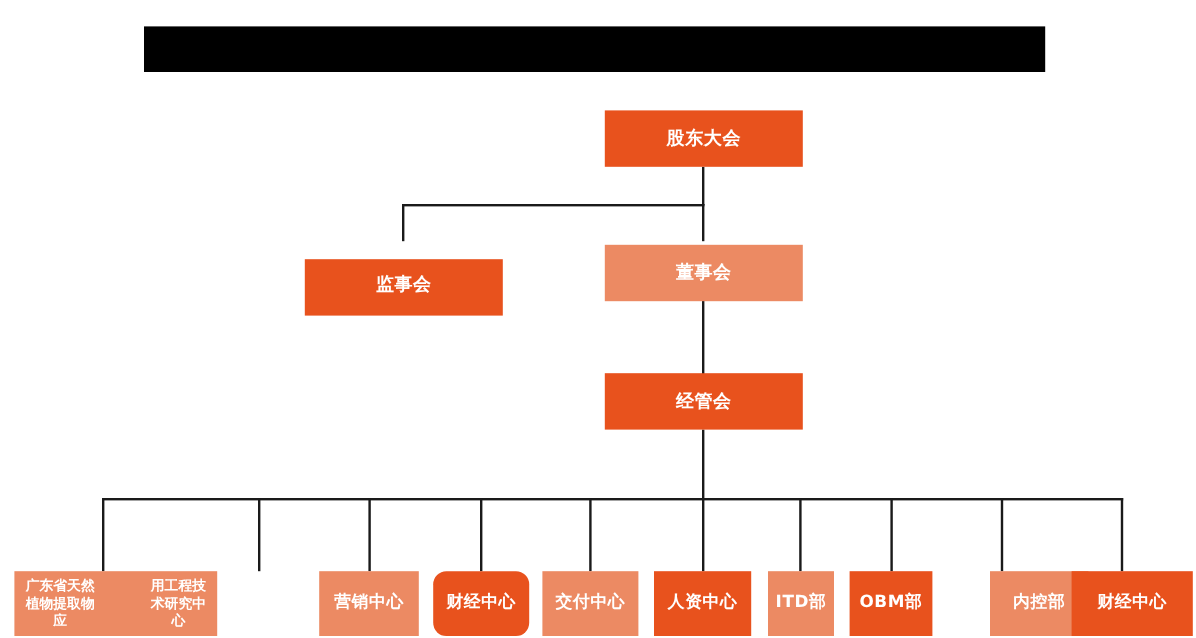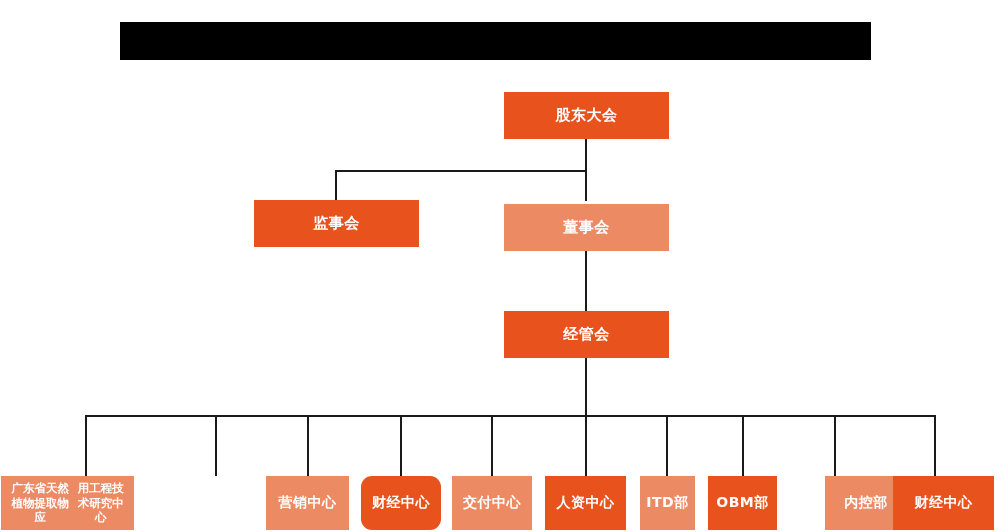--- a/index.html
+++ b/index.html
@@ -73,27 +73,27 @@
   <div class="conn conn-v" style="left:400px; top:415px; width:2px; height:61px;"></div>
   <div class="conn conn-v" style="left:491px; top:415px; width:2px; height:61px;"></div>
   <div class="conn conn-v" style="left:585px; top:415px; width:2px; height:61px;"></div>
   <div class="conn conn-v" style="left:666px; top:415px; width:2px; height:61px;"></div>
   <div class="conn conn-v" style="left:742px; top:415px; width:2px; height:61px;"></div>
   <div class="conn conn-v" style="left:834px; top:415px; width:2px; height:61px;"></div>
   <div class="conn conn-v" style="left:934px; top:415px; width:2px; height:61px;"></div>
 
   <div class="node node-lvl1 primary" style="left:504px; top:92px; width:165px; height:47px;">股东大会</div>
 
-  <div class="node node-lvl2 primary" style="left:254px; top:200px; width:165px; height:47px;">监事会</div>
+  <div class="node node-lvl2 primary" style="left:254px; top:216px; width:165px; height:47px;font-family:Liberation Mono, monospace;">监事会</div>
 
   <div class="node node-lvl2 secondary" style="left:504px; top:204px; width:165px; height:47px;">董事会</div>
 
   <div class="node node-lvl3 primary" style="left:504px; top:311px; width:165px; height:47px;">经管会</div>
 
-  <div class="node node-dept small secondary" style="left:1px; top:476px; width:133px; height:54px;">
+  <div class="node node-dept small secondary" style="left:12px; top:476px; width:169px; height:54px;gap:20px;">
     <span>广东省天然植物提取物应</span>
       <br>
     <span>用工程技术研究中心</span>
   </div>
 
 
   <div class="node node-dept secondary" style="left:266px; top:476px; width:83px; height:54px;">营销中心</div>
 
   <div class="node node-dept primary" style="left:361px; top:476px; width:80px; height:54px;border-radius:11px;">财经中心</div>
 

